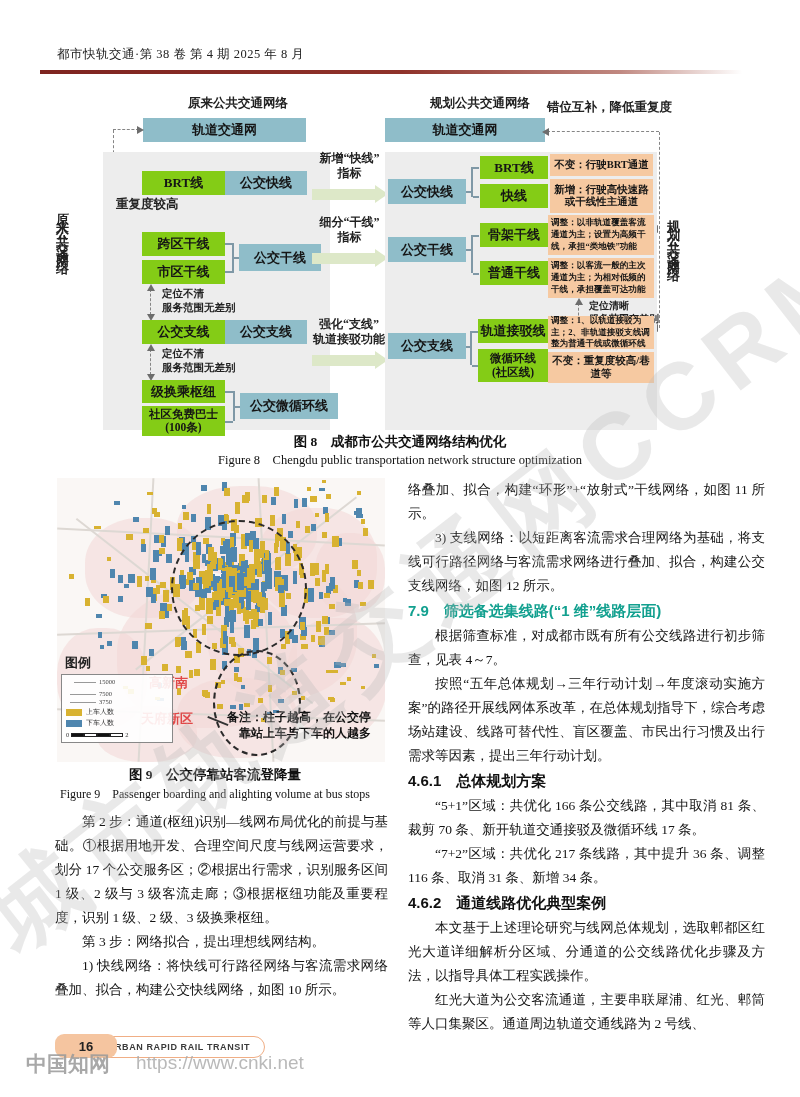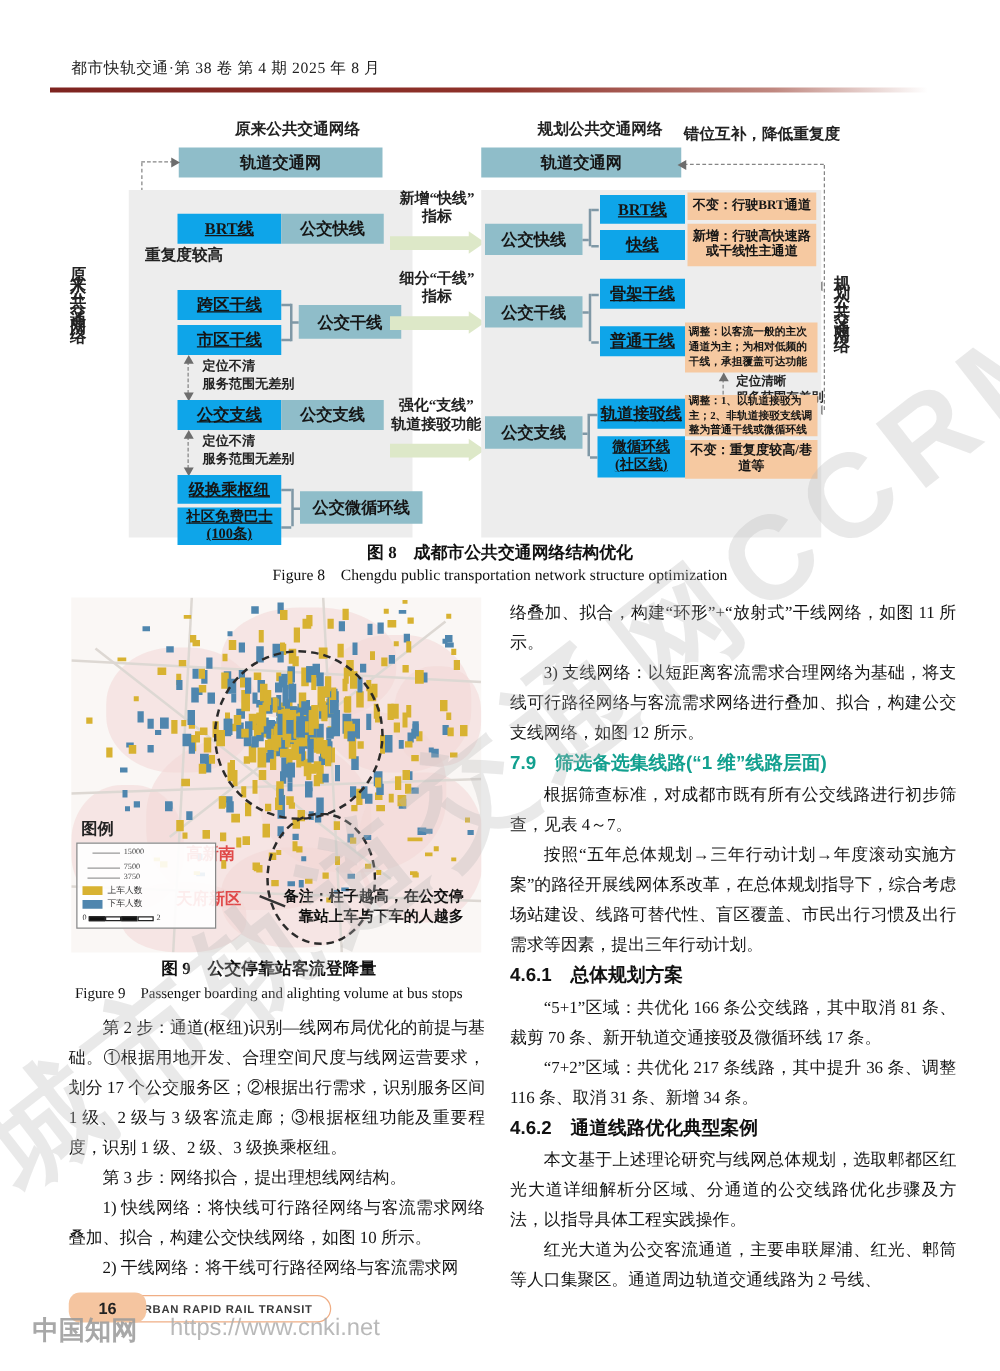--- a/index.html
+++ b/index.html
@@ -7,21 +7,21 @@
         font-family:"Liberation Serif","DejaVu Serif",serif;color:#1a1a1a;}
   
   .hdr-text{position:absolute;left:57px;top:46px;font-size:12.5px;color:#222;letter-spacing:.5px;}
   .hdr-rule{position:absolute;left:40px;top:70px;width:724px;height:4px;
             background:linear-gradient(to right,#7e2420 0%,#8f322a 50%,#c08880 80%,rgba(200,160,155,0) 97%);}
   
   #fig8{position:absolute;left:50px;top:95px;width:648px;height:342px;}
   .fbox{position:absolute;display:flex;flex-direction:column;align-items:center;justify-content:center;
         text-align:center;font-weight:700;font-size:13px;line-height:14px;color:#151515;}
   .blue{background:#8fbdc9;}
-  .green{background:#0ea5e9;text-decoration:underline;}
+  .green{background:#84cc16;}
   .orange{background:#f6c9a1;}
   .o-med{font-size:10.5px;line-height:12.5px;}
   .o-tiny{font-size:8.6px;line-height:11.8px;text-align:left;align-items:flex-start;padding:2px 3px;box-sizing:border-box;}
   .gpanel{position:absolute;background:#ededed;}
   .ptitle{position:absolute;font-size:12.5px;font-weight:700;color:#222;text-align:center;}
   .vtext{position:absolute;writing-mode:vertical-rl;text-orientation:upright;font-size:13px;font-weight:700;
          color:#222;letter-spacing:7px;}
   .cl{position:absolute;background:#7f98a6;}
   .dv{position:absolute;border-left:1.5px dashed #858585;}
   .dh{position:absolute;border-top:1.5px dashed #858585;}
@@ -175,20 +175,21 @@
     <div class="fbox orange o-med" style="left:500px;top:59px;width:103px;height:22px;">不变：行驶BRT通道</div>
     <div class="fbox orange o-med" style="left:500px;top:84px;width:103px;height:34px;">新增：行驶高快速路或干线性主通道</div>
 
     <div class="fbox blue" style="left:338px;top:142px;width:78px;height:25px;">公交干线</div>
     <div class="fbox green" style="left:430px;top:128px;width:68px;height:24px;">骨架干线</div>
     <div class="fbox green" style="left:430px;top:166px;width:68px;height:24px;">普通干线</div>
     <div class="cl" style="left:416px;top:154px;width:5px;height:1.5px;"></div>
     <div class="cl" style="left:421px;top:140px;width:1.5px;height:38px;"></div>
     <div class="cl" style="left:423px;top:140px;width:6px;height:1.5px;"></div>
     <div class="cl" style="left:423px;top:178px;width:6px;height:1.5px;"></div>
+    <div class="fbox orange o-tiny" style="left:498px;top:120px;width:106px;height:40px;">调整：以非轨道覆盖客流通道为主；设置为高频干线，承担“类地铁”功能</div>
     <div class="fbox orange o-tiny" style="left:498px;top:163px;width:106px;height:40px;">调整：以客流一般的主次通道为主；为相对低频的干线，承担覆盖可达功能</div>
 
     <div class="dv" style="left:528px;top:208px;height:22px;"></div>
     <span class="tri tri-u" style="left:525px;top:203px;"></span>
     <span class="tri tri-d" style="left:525px;top:229px;"></span>
     <div class="anno" style="left:539px;top:204px;font-size:10px;">定位清晰</div>
     <div class="anno" style="left:539px;top:217px;font-size:10px;">服务范围有差别</div>
 
     <div class="fbox blue" style="left:338px;top:238px;width:78px;height:26px;">公交支线</div>
     <div class="fbox green" style="left:428px;top:224px;width:70px;height:24px;">轨道接驳线</div>
@@ -776,21 +777,20 @@
     <div class="note" style="left:182px;top:248px;">靠站上车与下车的人越多</div>
   </div>
 
   <div class="cap-zh" style="left:40px;top:766px;width:350px;">图 9　公交停靠站客流登降量</div>
   <div class="cap-en" style="left:30px;top:786px;width:370px;font-size:12px;">Figure 9　Passenger boarding and alighting volume at bus stops</div>
 
   <div class="col" style="left:55px;top:810px;width:333px;">
     <p>第 2 步：通道(枢纽)识别—线网布局优化的前提与基础。①根据用地开发、合理空间尺度与线网运营要求，划分 17 个公交服务区；②根据出行需求，识别服务区间 1 级、2 级与 3 级客流走廊；③根据枢纽功能及重要程度，识别 1 级、2 级、3 级换乘枢纽。</p>
     <p>第 3 步：网络拟合，提出理想线网结构。</p>
     <p>1) 快线网络：将快线可行路径网络与客流需求网络叠加、拟合，构建公交快线网络，如图 10 所示。</p>
-    <p>2) 干线网络：将干线可行路径网络与客流需求网</p>
   </div>
 
   <div class="col" style="left:408px;top:478px;width:357px;">
     <p class="noind">络叠加、拟合，构建“环形”+“放射式”干线网络，如图 11 所示。</p>
     <p>3) 支线网络：以短距离客流需求合理网络为基础，将支线可行路径网络与客流需求网络进行叠加、拟合，构建公交支线网络，如图 12 所示。</p>
     <h4 class="sec teal">7.9　筛选备选集线路(“1 维”线路层面)</h4>
     <p>根据筛查标准，对成都市既有所有公交线路进行初步筛查，见表 4～7。</p>
     <p>按照“五年总体规划→三年行动计划→年度滚动实施方案”的路径开展线网体系改革，在总体规划指导下，综合考虑场站建设、线路可替代性、盲区覆盖、市民出行习惯及出行需求等因素，提出三年行动计划。</p>
     <h4 class="sec blackh">4.6.1　总体规划方案</h4>
     <p>“5+1”区域：共优化 166 条公交线路，其中取消 81 条、裁剪 70 条、新开轨道交通接驳及微循环线 17 条。</p>

